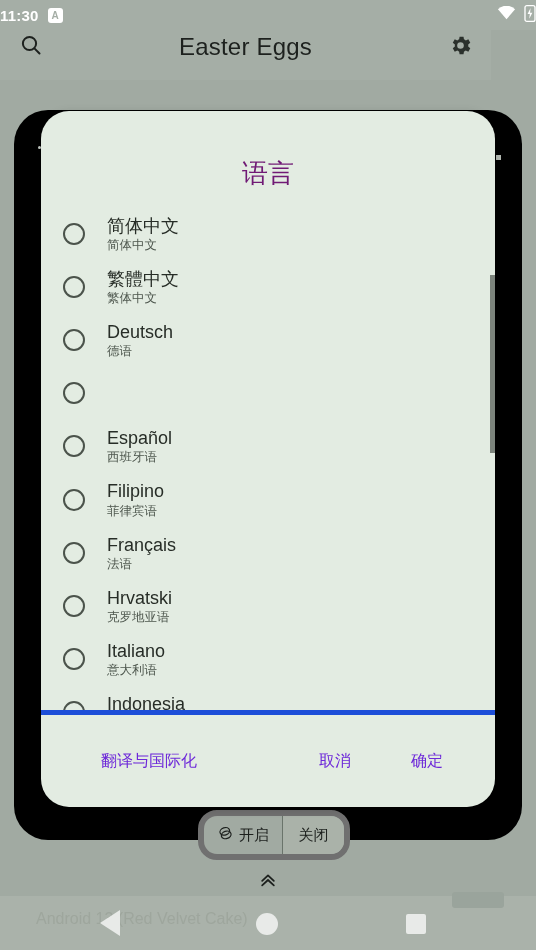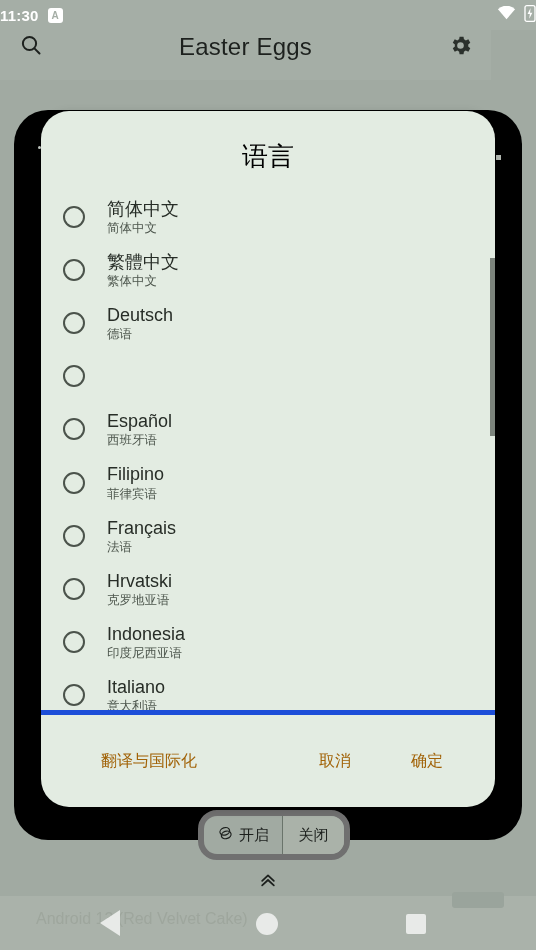--- a/index.html
+++ b/index.html
@@ -181,23 +181,24 @@
     border-radius: 28px;
     z-index: 25;
     display: flex;
     flex-direction: column;
     overflow: hidden;
     box-shadow: 0 2px 10px rgba(0,0,0,0.18);
   }
   #dialog-title {
     text-align: center;
     font-size: 26px;
-    color: #000000;
+    color: #701a75;
     padding: 28px 24px 16px 24px;
     flex: none;
+    margin-top: 17px;
   }
   #lang-list {
     flex: 1;
     overflow-y: hidden;
     position: relative;
     border-bottom: 5px solid #1d4ed8;
   }
   .lang-row {
     display: flex;
     align-items: center;
@@ -243,21 +244,21 @@
   #dialog-actions {
     flex: none;
     height: 92px;
     display: flex;
     align-items: center;
     padding: 0 20px 0 20px;
     box-sizing: border-box;
   }
   .action-btn {
     font-size: 16px;
-    color: #a16207;
+    color: #6d28d9;
     cursor: pointer;
     background: none;
     border: none;
     font-family: inherit;
     padding: 8px 6px;
   }
   #btn-translate { margin-right: auto; margin-left: 34px; }
   #btn-cancel { margin-right: 48px; }
   #btn-confirm { margin-right: 26px; }
 
@@ -405,29 +406,29 @@
           <div class="lang-row">
             <div class="radio"></div>
             <div class="lang-texts">
               <div class="lang-primary">Hrvatski</div>
               <div class="lang-secondary">克罗地亚语</div>
             </div>
           </div>
           <div class="lang-row">
             <div class="radio"></div>
             <div class="lang-texts">
+              <div class="lang-primary">Italiano</div>
+              <div class="lang-secondary">意大利语</div>
+            </div>
+          </div>
+          <div class="lang-row">
+            <div class="radio"></div>
+            <div class="lang-texts">
               <div class="lang-primary">Indonesia</div>
               <div class="lang-secondary">印度尼西亚语</div>
-            </div>
-          </div>
-          <div class="lang-row">
-            <div class="radio"></div>
-            <div class="lang-texts">
-              <div class="lang-primary">Italiano</div>
-              <div class="lang-secondary">意大利语</div>
             </div>
           </div>
         </div>
       <div id="list-scrollbar"></div>
     </div>
 
     <div id="dialog-actions">
       <button id="btn-translate" class="action-btn">翻译与国际化</button>
       <button id="btn-cancel" class="action-btn">取消</button>
       <button id="btn-confirm" class="action-btn">确定</button>

